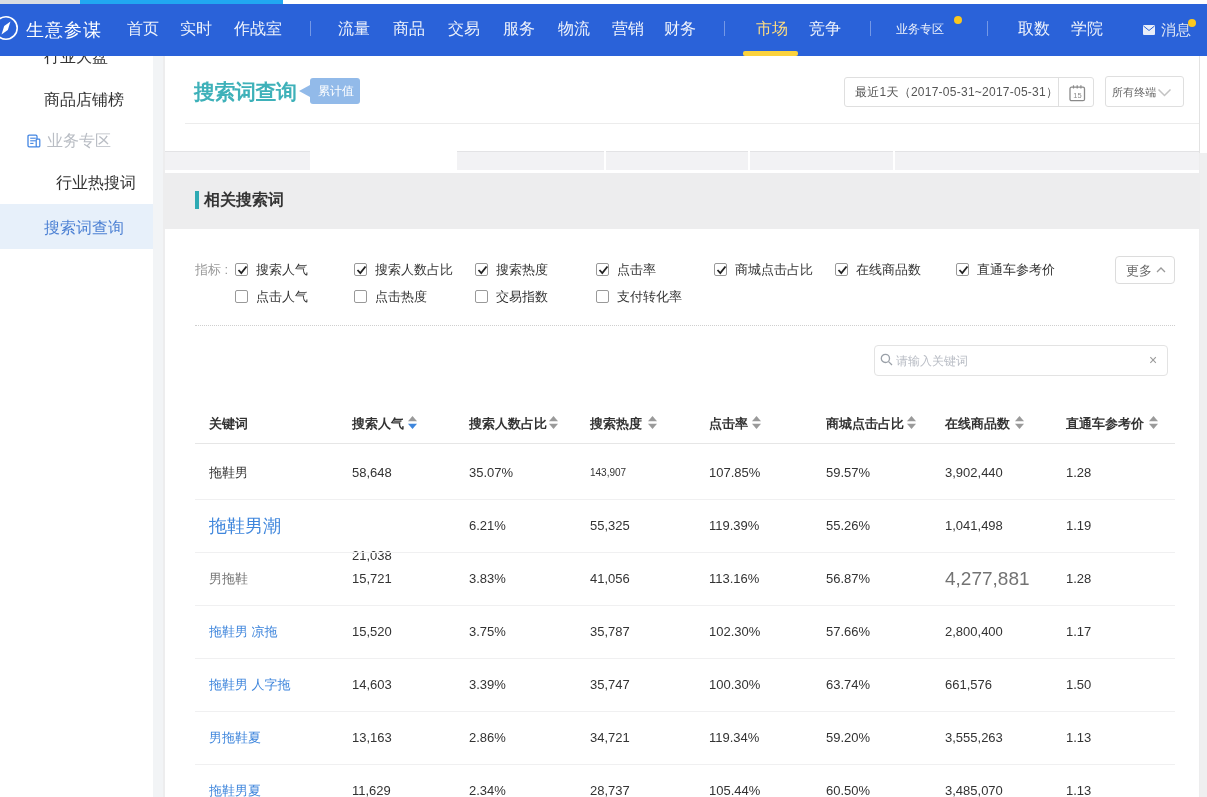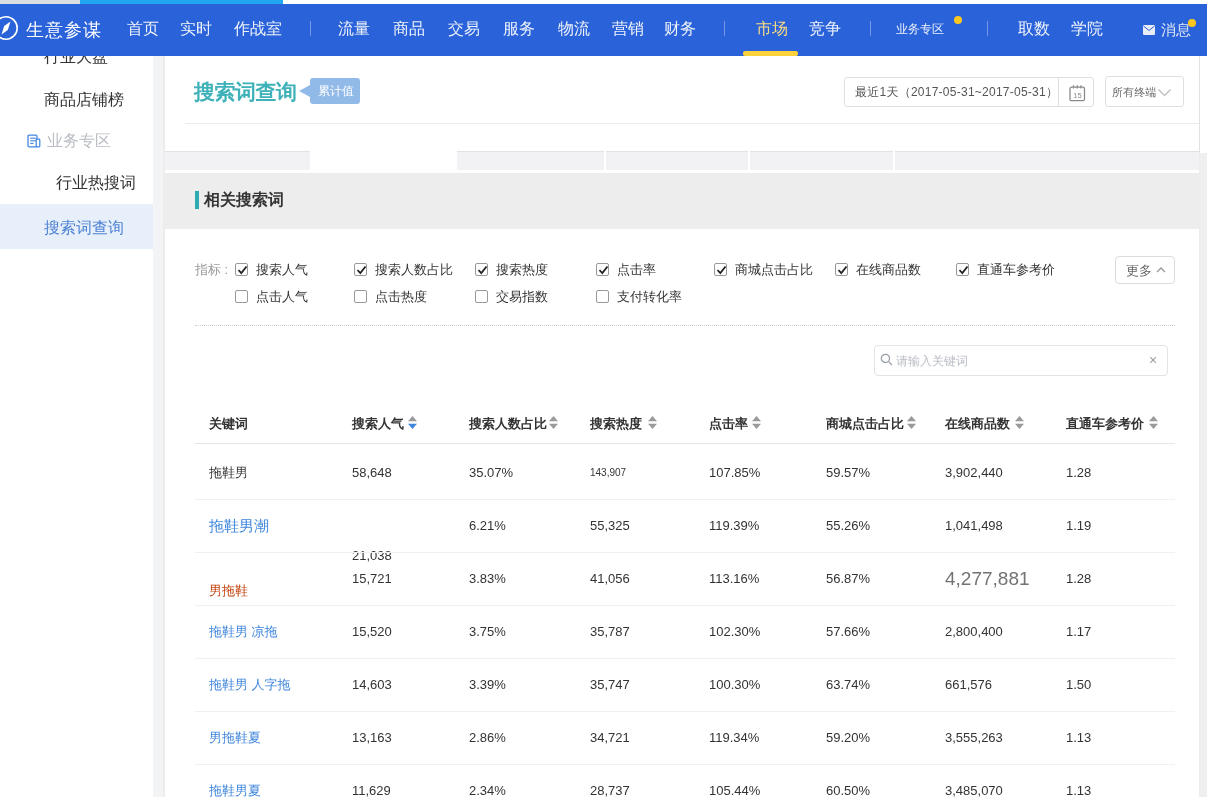--- a/index.html
+++ b/index.html
@@ -189,29 +189,29 @@
     </svg>
 <div class="abs" style="left:195px;top:443px;width:980px;height:1px;background:#e6e6e6;z-index:3"></div>
 <div class="t" style="left:209px;top:466.0px;font-size:13px;line-height:14px;color:#333;z-index:3">拖鞋男</div>
 <div class="t" style="left:352px;top:466.0px;font-size:13px;line-height:14px;color:#333;z-index:3">58,648</div>
 <div class="t" style="left:469px;top:466.0px;font-size:13px;line-height:14px;color:#333;z-index:3">35.07%</div>
 <div class="t" style="left:590px;top:466.0px;font-size:10px;line-height:14px;color:#333;z-index:3">143,907</div>
 <div class="t" style="left:709px;top:466.0px;font-size:13px;line-height:14px;color:#333;z-index:3">107.85%</div>
 <div class="t" style="left:826px;top:466.0px;font-size:13px;line-height:14px;color:#333;z-index:3">59.57%</div>
 <div class="t" style="left:945px;top:466.0px;font-size:13px;line-height:14px;color:#333;z-index:3">3,902,440</div>
 <div class="t" style="left:1066px;top:466.0px;font-size:13px;line-height:14px;color:#333;z-index:3">1.28</div>
-<div class="t" style="left:209px;top:519.0px;font-size:15px;line-height:14px;color:#3f86dc;z-index:3">拖鞋男潮</div>
+<div class="t" style="left:209px;top:519.0px;font-size:18px;line-height:14px;color:#3f86dc;z-index:3">拖鞋男潮</div>
 <div class="t" style="left:352px;top:549px;font-size:13px;line-height:14px;color:#333;z-index:3">21,038</div>
 <div class="t" style="left:469px;top:519.0px;font-size:13px;line-height:14px;color:#333;z-index:3">6.21%</div>
 <div class="t" style="left:590px;top:519.0px;font-size:13px;line-height:14px;color:#333;z-index:3">55,325</div>
 <div class="t" style="left:709px;top:519.0px;font-size:13px;line-height:14px;color:#333;z-index:3">119.39%</div>
 <div class="t" style="left:826px;top:519.0px;font-size:13px;line-height:14px;color:#333;z-index:3">55.26%</div>
 <div class="t" style="left:945px;top:519.0px;font-size:13px;line-height:14px;color:#333;z-index:3">1,041,498</div>
 <div class="t" style="left:1066px;top:519.0px;font-size:13px;line-height:14px;color:#333;z-index:3">1.19</div>
-<div class="t" style="left:209px;top:584px;font-size:13px;line-height:14px;color:#c2410c;z-index:3">男拖鞋</div>
+<div class="t" style="left:209px;top:572.0px;font-size:13px;line-height:14px;color:#737373;z-index:3">男拖鞋</div>
 <div class="t" style="left:352px;top:572.0px;font-size:13px;line-height:14px;color:#333;z-index:3">15,721</div>
 <div class="t" style="left:469px;top:572.0px;font-size:13px;line-height:14px;color:#333;z-index:3">3.83%</div>
 <div class="t" style="left:590px;top:572.0px;font-size:13px;line-height:14px;color:#333;z-index:3">41,056</div>
 <div class="t" style="left:709px;top:572.0px;font-size:13px;line-height:14px;color:#333;z-index:3">113.16%</div>
 <div class="t" style="left:826px;top:572.0px;font-size:13px;line-height:14px;color:#333;z-index:3">56.87%</div>
 <div class="t" style="left:945px;top:572.0px;font-size:19px;line-height:14px;color:#737373;z-index:3">4,277,881</div>
 <div class="t" style="left:1066px;top:572.0px;font-size:13px;line-height:14px;color:#333;z-index:3">1.28</div>
 <div class="t" style="left:209px;top:625.0px;font-size:13px;line-height:14px;color:#3f86dc;z-index:3">拖鞋男 凉拖</div>
 <div class="t" style="left:352px;top:625.0px;font-size:13px;line-height:14px;color:#333;z-index:3">15,520</div>
 <div class="t" style="left:469px;top:625.0px;font-size:13px;line-height:14px;color:#333;z-index:3">3.75%</div>

